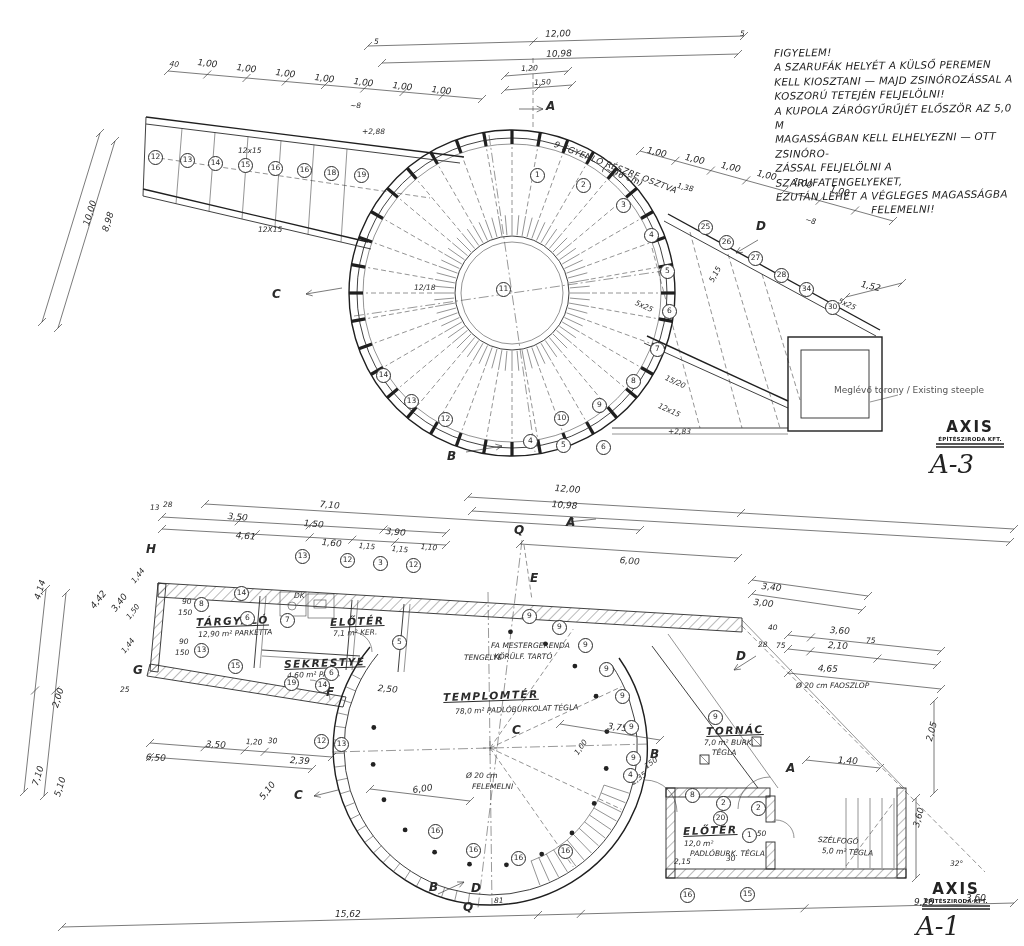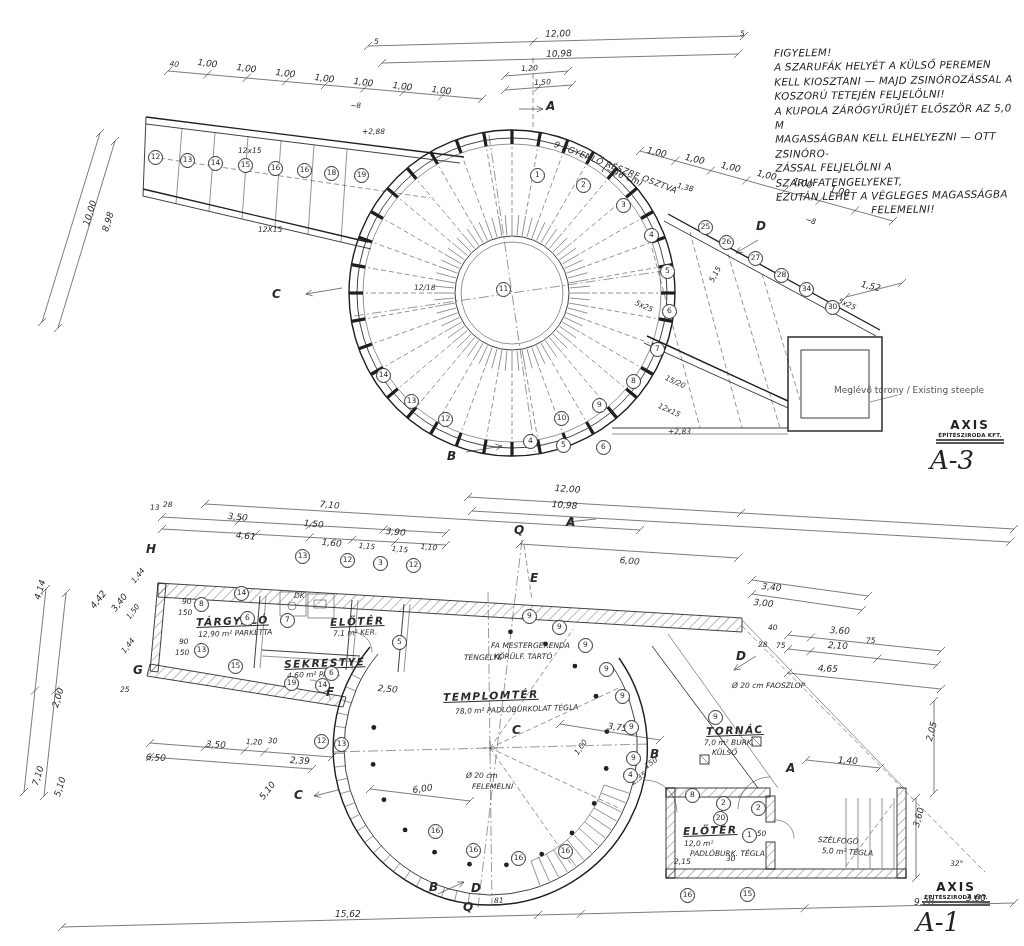--- a/index.html
+++ b/index.html
@@ -16,21 +16,21 @@
   .room{font-size:10.5px;font-weight:bold;letter-spacing:1.5px;text-decoration:underline;}
   .room-sub{font-size:7.5px;}
   .steeple{font-size:9px;font-style:normal;color:#555;}
   .circ{font-style:normal;font-size:7.5px;width:13px;height:13px;border:1px solid #2a2a2a;
         border-radius:50%;text-align:center;line-height:12px;background:#fff;}
   #note{position:absolute;left:775px;top:44px;width:246px;transform:rotate(-0.8deg);}
   .note-line{font-style:italic;font-size:10.3px;line-height:14.4px;letter-spacing:.3px;color:#1c1c1c;}
   .titleblock{position:absolute;text-align:center;}
   #tb-top{left:922px;top:418px;width:96px;}
   #tb-bot{left:908px;top:880px;width:96px;}
-  .brand{font-size:12px;font-weight:bold;letter-spacing:2px;display:block;}
+  .brand{font-size:15px;font-weight:bold;letter-spacing:2px;display:block;}
   .brand-sub{font-size:5.5px;font-weight:bold;display:block;letter-spacing:.2px;}
   .addr-bar{height:2px;background:#575757;margin:1px 14px;}
   .sheet{font-size:26px;font-style:italic;font-family:"DejaVu Serif",serif;display:block;text-align:left;padding-left:8px;}
   
   .ln{stroke:#2b2b2b;stroke-width:0.9;fill:none;}
   .ln-hv{stroke:#1f1f1f;stroke-width:1.4;fill:none;}
   .ln-th{stroke:#3a3a3a;stroke-width:0.55;fill:none;}
   .dash{stroke-dasharray:5,3;}
   .dashdot{stroke:#444;stroke-width:0.55;stroke-dasharray:10,3,2,3;fill:none;}
   .dim-ln{stroke:#333;stroke-width:0.65;fill:none;}
@@ -624,21 +624,21 @@
       <span class="lbl dim-sm" style="left: 294px; top: 592px;">DK</span>
       <span class="lbl room" style="left: 284px; top: 659px; transform: rotate(-2deg);">SEKRESTYE</span>
       <span class="lbl room-sub" style="left: 287px; top: 672px; transform: rotate(-2deg);">4,60 m² PARK.</span>
       <span class="lbl room" style="left: 443px; top: 692px; transform: rotate(-2deg);">TEMPLOMTÉR</span>
       <span class="lbl room-sub" style="left: 455px; top: 708px; transform: rotate(-2deg);">78,0 m² PADLÓBURKOLAT TÉGLA</span>
       <span class="lbl room-sub" style="left: 494px; top: 630px; margin-top: 23px;">KÖRÜLF. TARTÓ</span>
       <span class="lbl room-sub" style="left: 491px; top: 642px;">FA MESTERGERENDA</span>
       <span class="lbl room-sub" style="left: 464px; top: 654px;">TENGELYE</span>
       <span class="lbl room" style="left: 706px; top: 726px; transform: rotate(-2deg);">TORNÁC</span>
       <span class="lbl room-sub" style="left: 704px; top: 739px;">7,0 m² BURK.</span>
-      <span class="lbl room-sub" style="left: 712px; top: 749px;">KÜLSŐ</span>
+      <span class="lbl room-sub" style="left: 712px; top: 749px;">TÉGLA</span>
       <span class="lbl room" style="left: 683px; top: 826px; transform: rotate(-2deg);">ELŐTÉR</span>
       <span class="lbl room-sub" style="left: 684px; top: 840px;">12,0 m²</span>
       <span class="lbl room-sub" style="left: 690px; top: 850px;">PADLÓBURK. TÉGLA</span>
       <span class="lbl room-sub" style="left: 818px; top: 836px; transform: rotate(3deg);">SZÉLFOGÓ</span>
       <span class="lbl room-sub" style="left: 822px; top: 847px; transform: rotate(3deg);">5,0 m² TÉGLA</span>
       <span class="lbl marker" style="left: 512px; top: 724px;">C</span>
       <span class="lbl marker" style="left: 294px; top: 789px;">C</span>
       <span class="lbl dim" style="left: 378px; top: 684px; transform: rotate(5deg);">2,50</span>
       <span class="lbl dim" style="left: 608px; top: 722px; transform: rotate(7deg);">3,75</span>
       <span class="lbl dim-sm" style="left: 466px; top: 772px;">Ø 20 cm</span>
@@ -656,21 +656,21 @@
       <span class="lbl dim" style="left: 762px; top: 582px; transform: rotate(6deg);">3,40</span>
       <span class="lbl dim" style="left: 754px; top: 598px; transform: rotate(6deg);">3,00</span>
       <span class="lbl dim-sm" style="left: 768px; top: 624px;">40</span>
       <span class="lbl dim" style="left: 830px; top: 626px; transform: rotate(3deg);">3,60</span>
       <span class="lbl dim-sm" style="left: 758px; top: 641px;">28</span>
       <span class="lbl dim-sm" style="left: 776px; top: 642px;">75</span>
       <span class="lbl dim" style="left: 828px; top: 641px; transform: rotate(3deg);">2,10</span>
       <span class="lbl dim-sm" style="left: 866px; top: 637px;">75</span>
       <span class="lbl dim" style="left: 818px; top: 664px; transform: rotate(3deg);">4,65</span>
       <span class="lbl marker" style="left: 736px; top: 650px;">D</span>
-      <span class="lbl dim-sm" style="left: 732px; top: 682px;">Ø 20 cm FAOSZLOP</span>
+      <span class="lbl dim-sm" style="left: 796px; top: 682px;">Ø 20 cm FAOSZLOP</span>
       <span class="lbl marker" style="left: 786px; top: 762px;">A</span>
       <span class="lbl marker" style="left: 650px; top: 748px;">B</span>
       <span class="lbl dim" style="left: 838px; top: 756px; transform: rotate(3deg);">1,40</span>
       <span class="lbl dim" style="left: 925px; top: 740px; transform: rotate(-75deg);">2,05</span>
       <span class="lbl dim" style="left: 912px; top: 826px; transform: rotate(-75deg);">3,60</span>
       <span class="lbl dim-sm" style="left: 950px; top: 860px;">32°</span>
       <span class="lbl dim" style="left: 335px; top: 910px;">15,62</span>
       <span class="lbl dim-sm" style="left: 494px; top: 897px; text-decoration: underline;">81</span>
       <span class="lbl marker" style="left: 429px; top: 881px;">B</span>
       <span class="lbl marker" style="left: 471px; top: 882px;">D</span>

